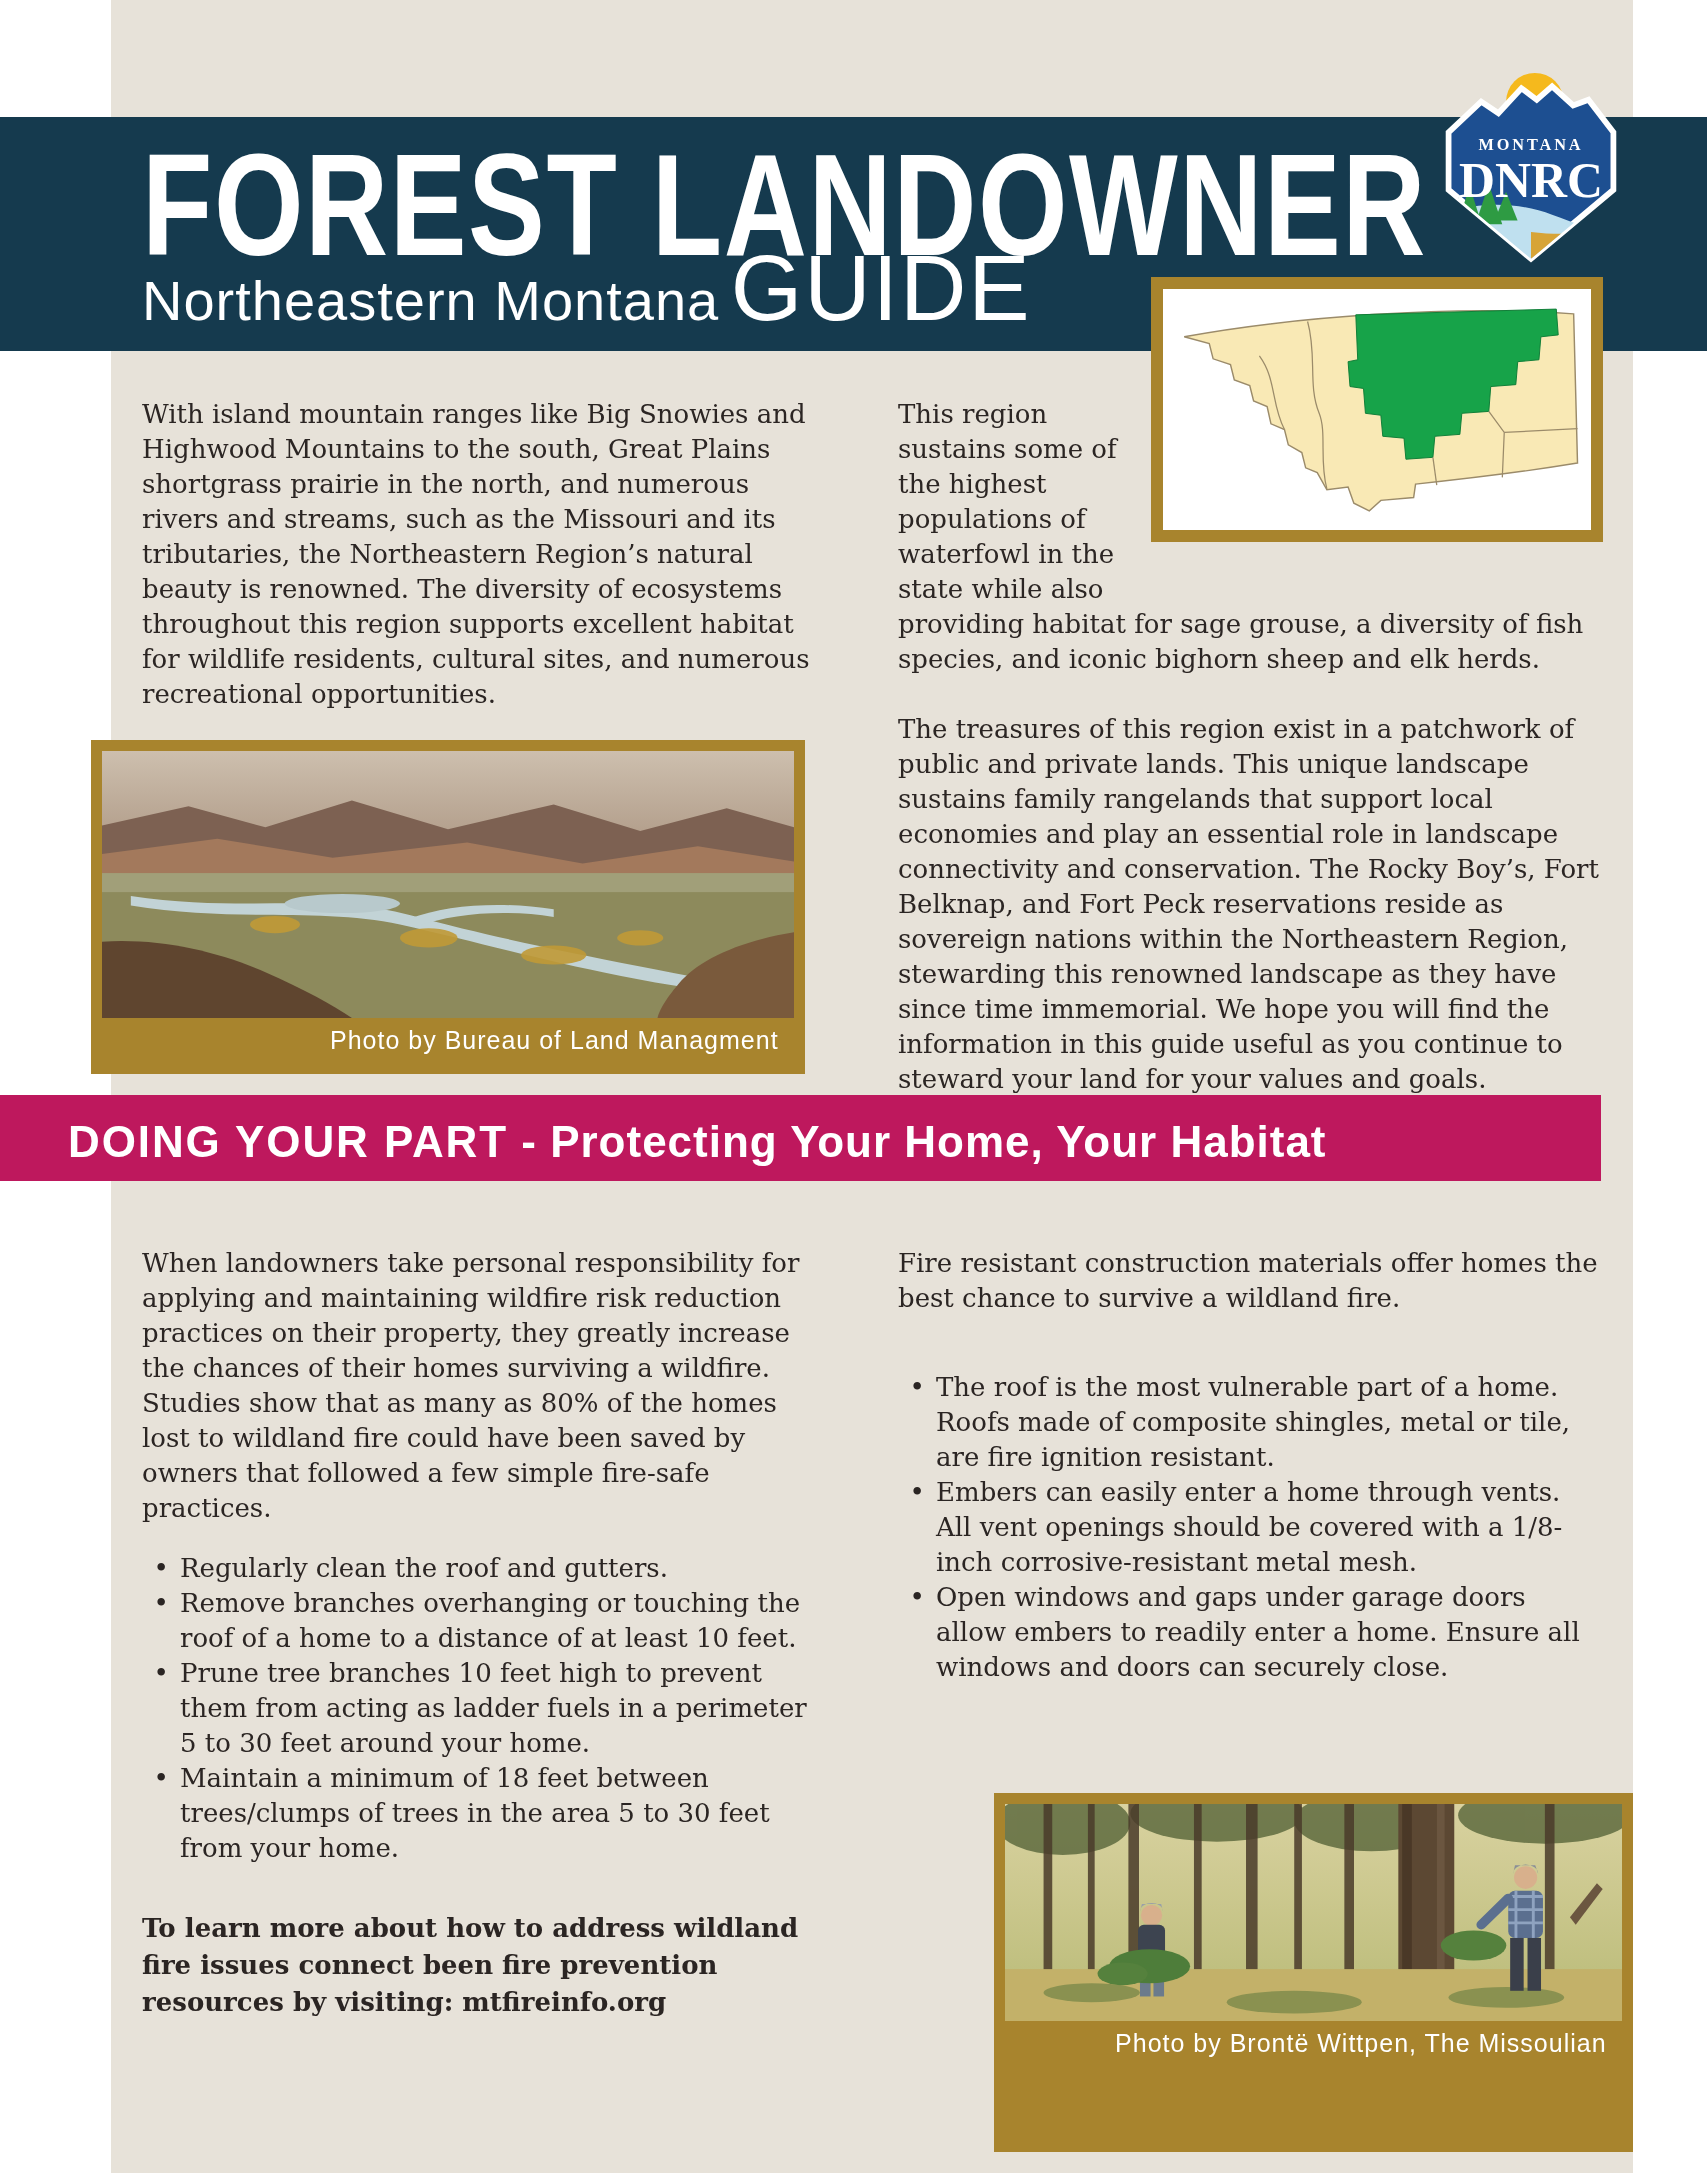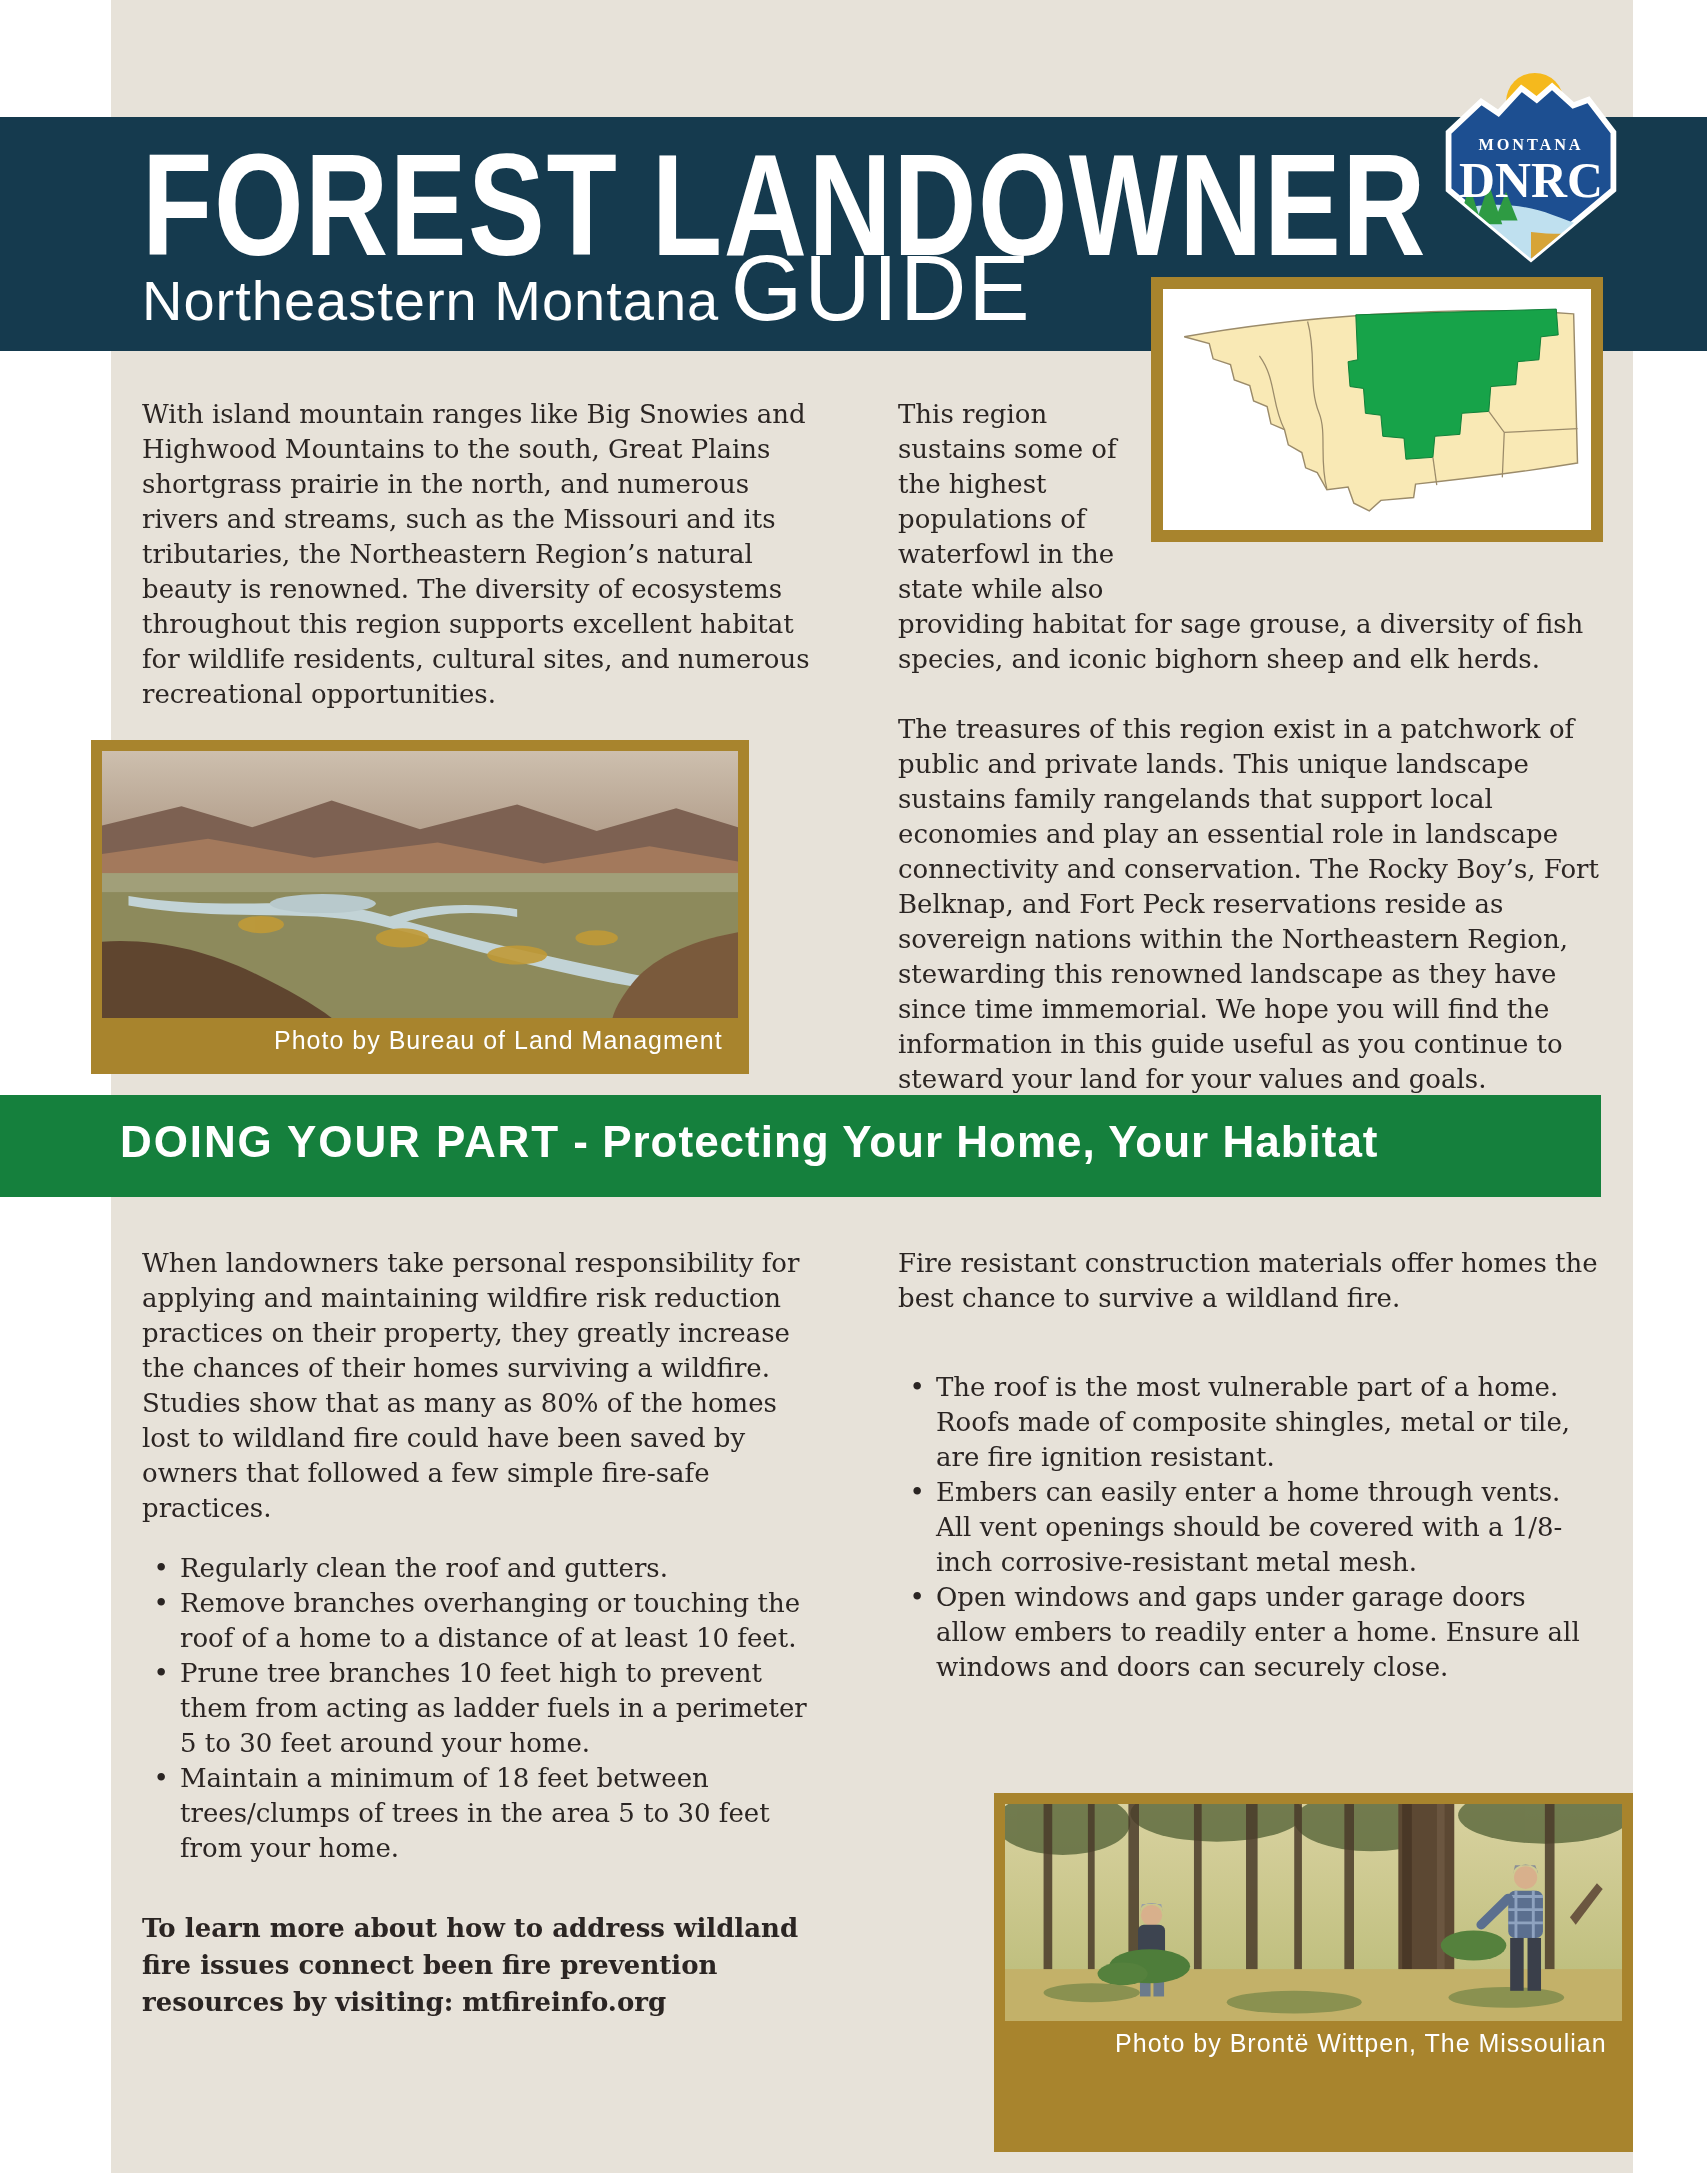--- a/index.html
+++ b/index.html
@@ -25,28 +25,28 @@
   .intro-left{position:absolute;left:142px;top:357px;width:672px;}
   .intro-right{position:absolute;left:898px;top:357px;width:702px;}
   .map-spacer{float:right;width:473px;height:188px;}
   .para-gap{margin-top:35px;}
   
   .photo-frame{position:absolute;background:#a8842d;border:11.5px solid #a8842d;box-sizing:border-box;}
   .photo-frame .pic{width:100%;overflow:hidden;}
   .photo-frame .pic svg{display:block;width:100%;height:100%;}
   .photo-caption{height:44px;line-height:44px;color:#fff;text-align:right;padding-right:15.4px;
       font-family:"Liberation Sans",sans-serif;font-size:25px;letter-spacing:1px;background:#a8842d;}
-  .photo-blm{left:91px;top:740px;width:658px;height:334px;}
+  .photo-blm{left:91px;top:740px;width:714px;height:334px;}
   .photo-blm .pic{height:267px;}
   .photo-missoulian{left:994px;top:1793px;width:639px;height:359px;}
   .photo-missoulian .pic{height:217px;}
   
-  .section-banner{position:absolute;left:0;top:1095px;width:1601px;height:102px;background:#15803d;
+  .section-banner{position:absolute;left:0;top:1095px;width:1601px;height:86px;background:#be185d;
       font-family:"Liberation Sans",sans-serif;color:#fff;line-height:93px;white-space:nowrap;
-      padding-left:120px;box-sizing:border-box;font-size:44px;}
+      padding-left:68px;box-sizing:border-box;font-size:44px;}
   .section-banner .strong{font-weight:700;letter-spacing:1.9px;}
   .section-banner .rest{font-weight:700;letter-spacing:1px;}
   
   .dyp-left{position:absolute;left:142px;top:1206px;width:672px;}
   .dyp-right{position:absolute;left:898px;top:1206px;width:702px;}
   ul.bullets{list-style:none;margin:0;padding:0;}
   ul.bullets li{position:relative;padding-left:38px;}
   ul.bullets li::before{content:"\2022";position:absolute;left:11.5px;top:0;}
   .dyp-left ul.bullets{margin-top:25px;}
   .dyp-right ul.bullets{margin-top:54px;}

